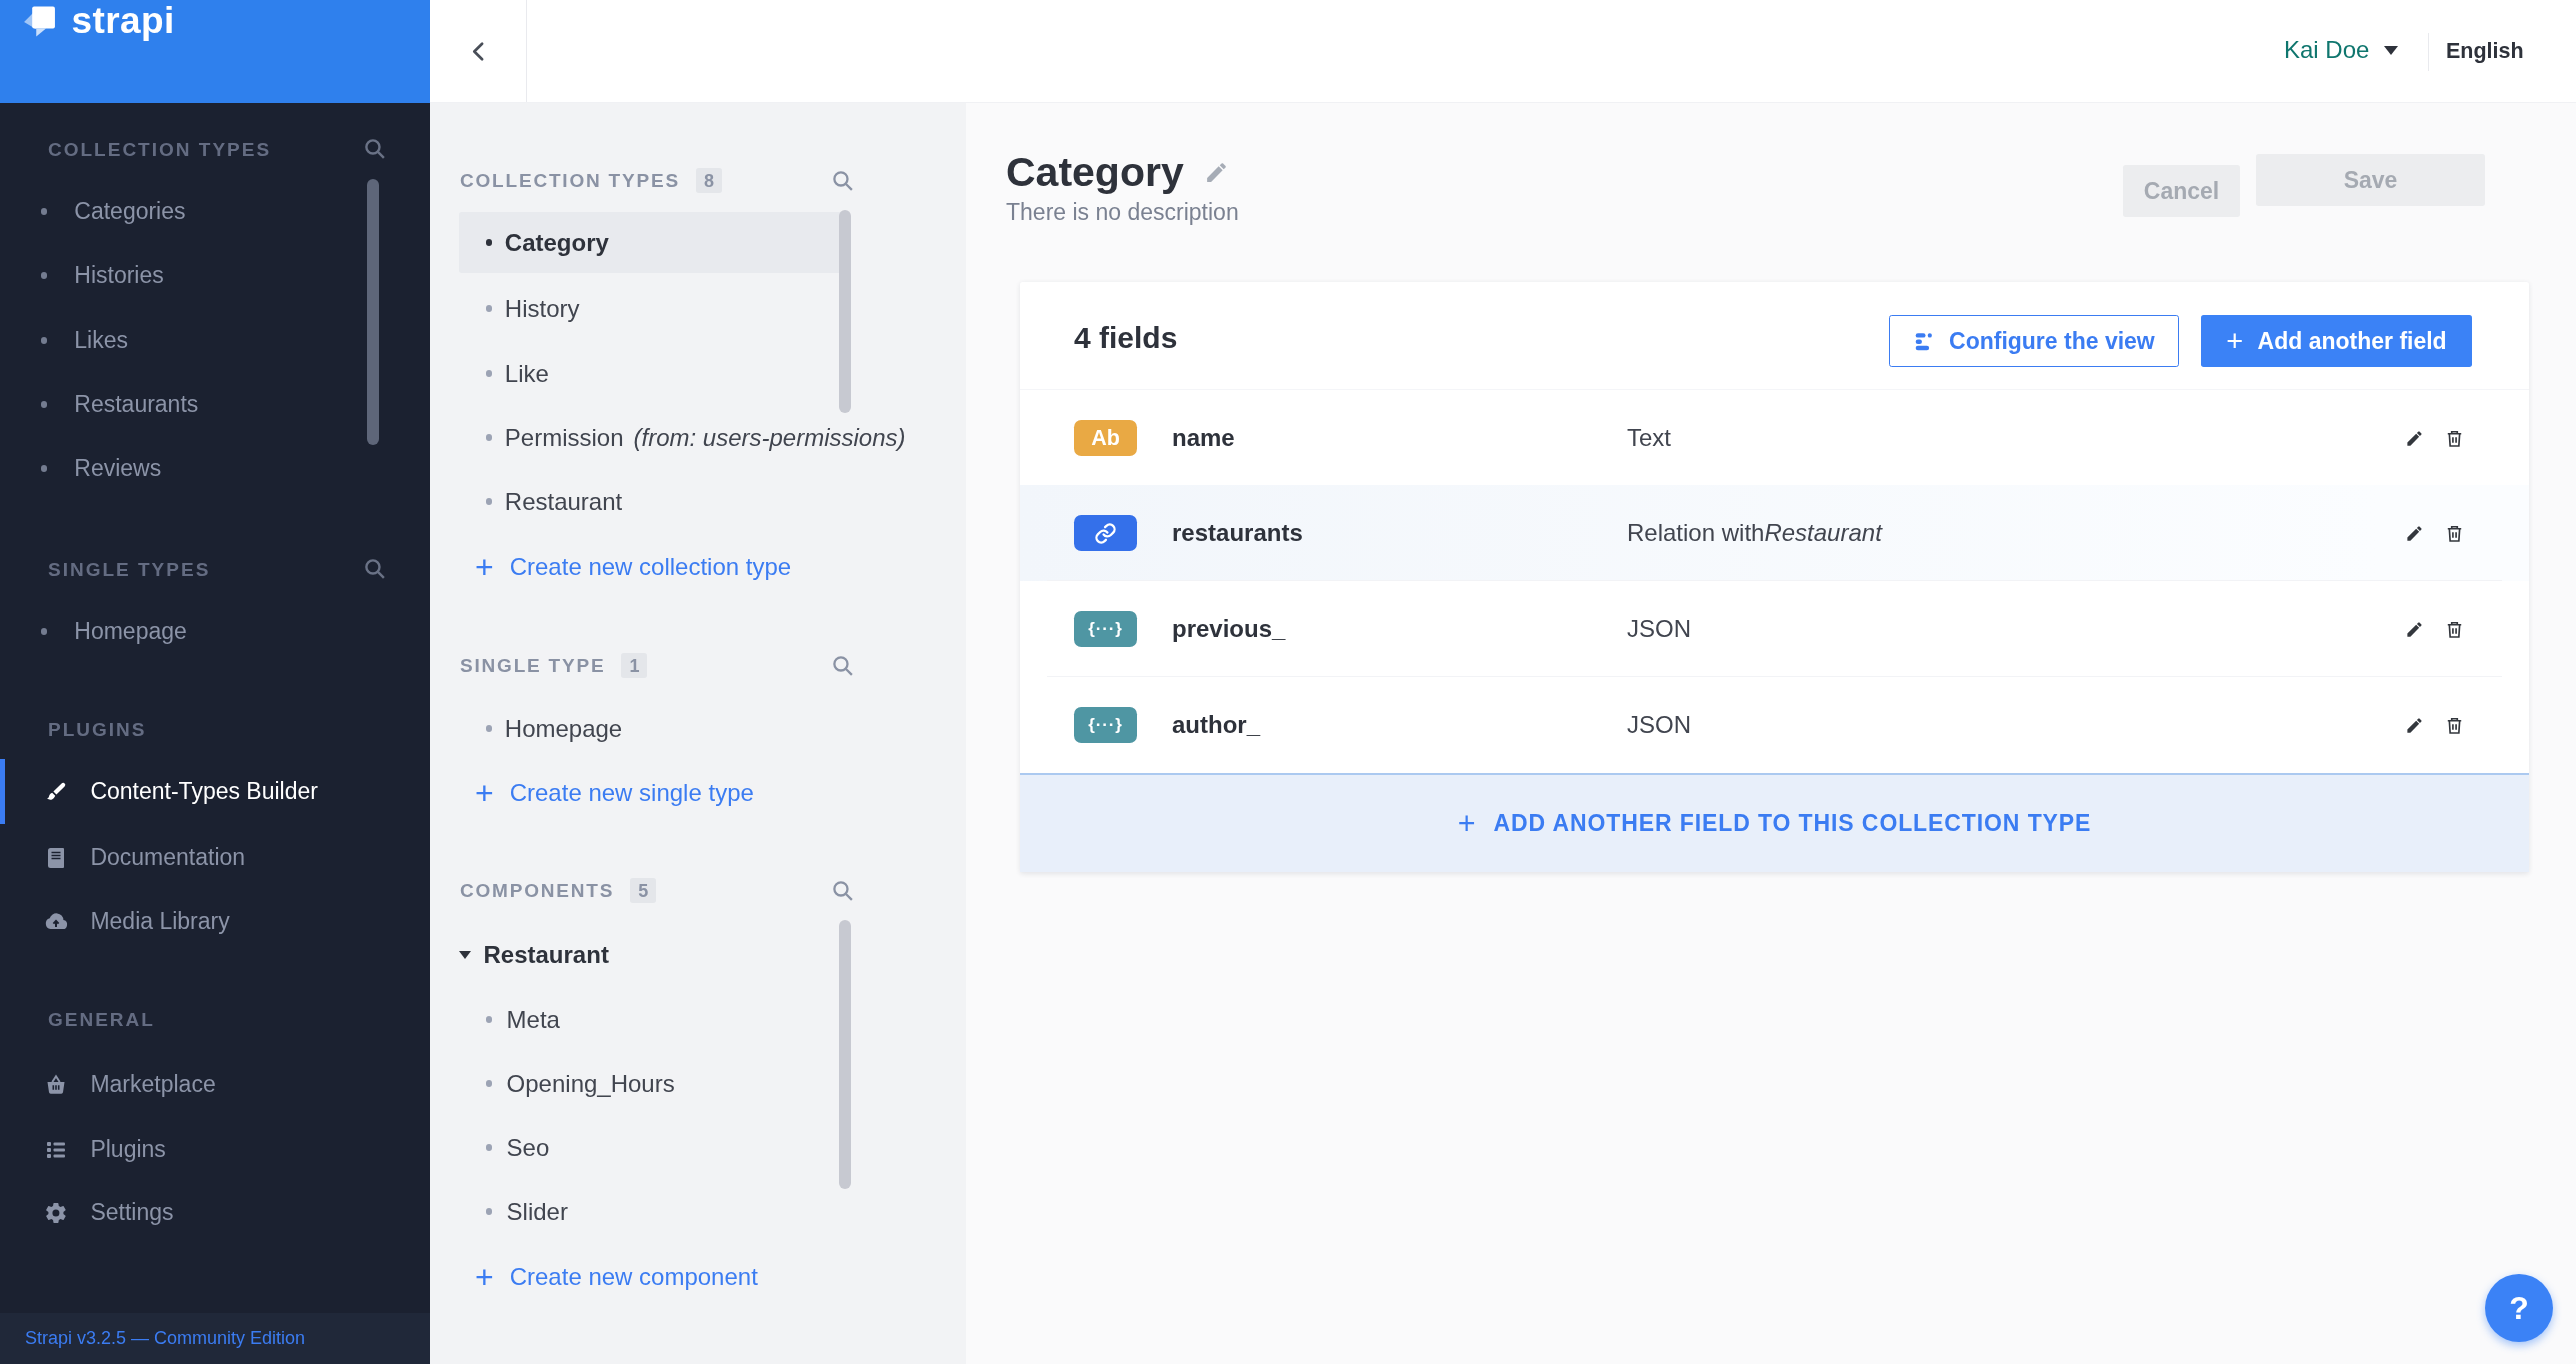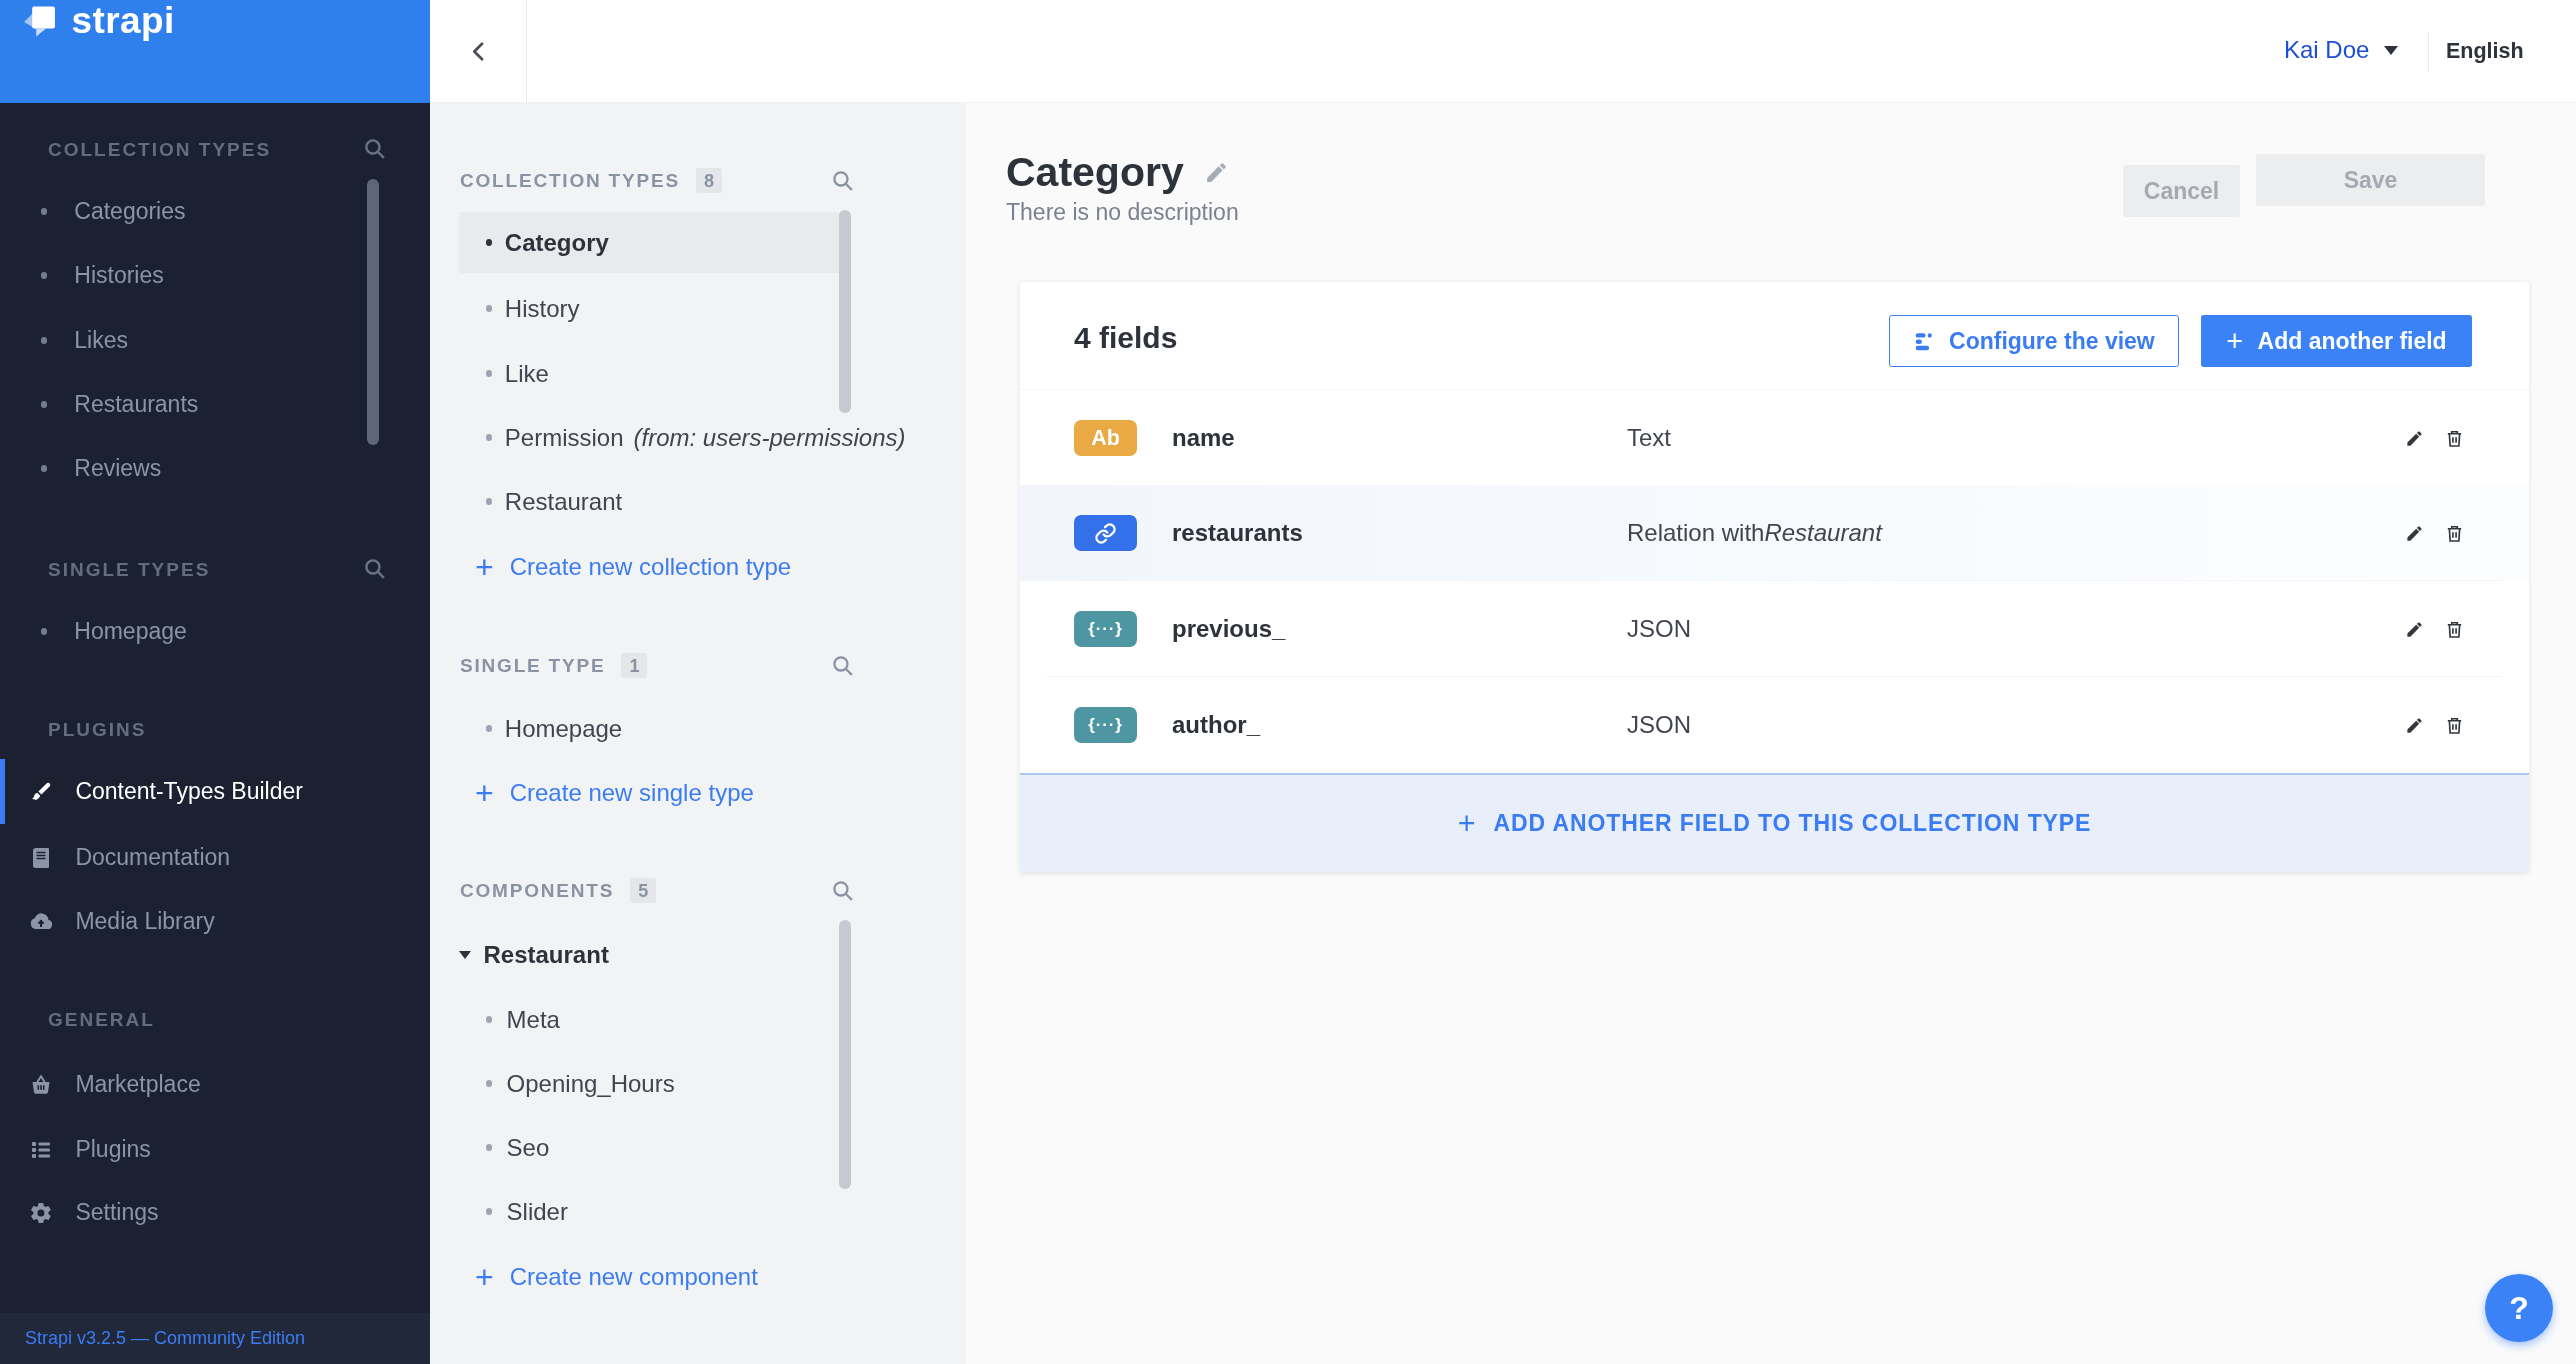--- a/index.html
+++ b/index.html
@@ -9,34 +9,34 @@
   svg{display:block}
 
   
   .sidebar{left:0;top:0;width:430px;height:1364px;background:#1B2130}
   .logo{left:0;top:0;width:430px;height:103px;background:#2F80ED;display:flex;align-items:flex-start;padding-left:20px;box-sizing:border-box}
   .logo-text{color:#fff;font-size:37px;font-weight:700;letter-spacing:0.4px;margin-left:12.5px}
   .sec-head{color:#646C82;font-size:19px;font-weight:700;letter-spacing:2px;height:23px;display:flex;align-items:center}
   .s-item{left:0;width:430px;height:39px;display:flex;align-items:center;padding-left:41px;box-sizing:border-box;
           color:#8C94A8;font-size:23px;cursor:pointer}
   .s-item .dot{width:6.3px;height:6.3px;border-radius:50%;background:#747C90;margin-right:27px;flex:0 0 auto}
-  .p-item{left:0;width:430px;height:65px;display:flex;align-items:center;padding-left:29px;box-sizing:border-box;
+  .p-item{left:0;width:430px;height:65px;display:flex;align-items:center;padding-left:44px;box-sizing:border-box;
           color:#8C94A8;font-size:23px;cursor:pointer;position:absolute}
   .p-item .ic{width:24px;height:24px;margin-right:22.4px;flex:0 0 auto}
   .p-item.active{color:#fff}
   .p-item.active::before{content:"";position:absolute;left:0;top:0;width:4.5px;height:65px;background:#3B7CF2}
   .sb-scroll{left:367px;width:11.7px;border-radius:6.3px;background:#5E6679}
   .sb-search{color:#6A7286}
   .sb-footer{left:0;top:1313px;width:430px;height:51px;background:#202839;display:flex;align-items:center;padding-left:25px;box-sizing:border-box}
   .sb-footer span{color:#3B7CF2;font-size:18px}
 
   
   .topbar{left:430px;top:0;width:2146px;height:103px;background:#fff;border-bottom:0.9px solid #F0F1F4;box-sizing:border-box}
   .vline{position:absolute;width:0.9px;background:#E9EAEE}
-  .user{display:flex;align-items:center;color:#1d4ed8;font-size:24px;font-weight:500;cursor:pointer}
+  .user{display:flex;align-items:center;color:#0f766e;font-size:24px;font-weight:500;cursor:pointer}
   .caret{width:0;height:0;border-left:7.2px solid transparent;border-right:7.2px solid transparent;border-top:9px solid #2E323B;margin-left:14.3px}
   .lang{color:#2E323B;font-size:21.5px;font-weight:700;cursor:pointer}
 
   
   .panel{left:430px;top:103px;width:536px;height:1261px;background:#F2F3F5}
   .pn-head{position:absolute;display:flex;align-items:center;color:#8A92A4;font-size:19px;font-weight:700;letter-spacing:1.8px}
   .pn-badge{margin-left:16px;background:#E4E6EA;color:#8A92A4;font-size:18px;font-weight:700;letter-spacing:0;
             border-radius:2.7px;padding:3.6px 8px;line-height:1}
   .pn-search{position:absolute;color:#8A92A4;cursor:pointer}
   .pn-item{position:absolute;left:0;width:536px;height:39px;display:flex;align-items:center;padding-left:56px;box-sizing:border-box;

